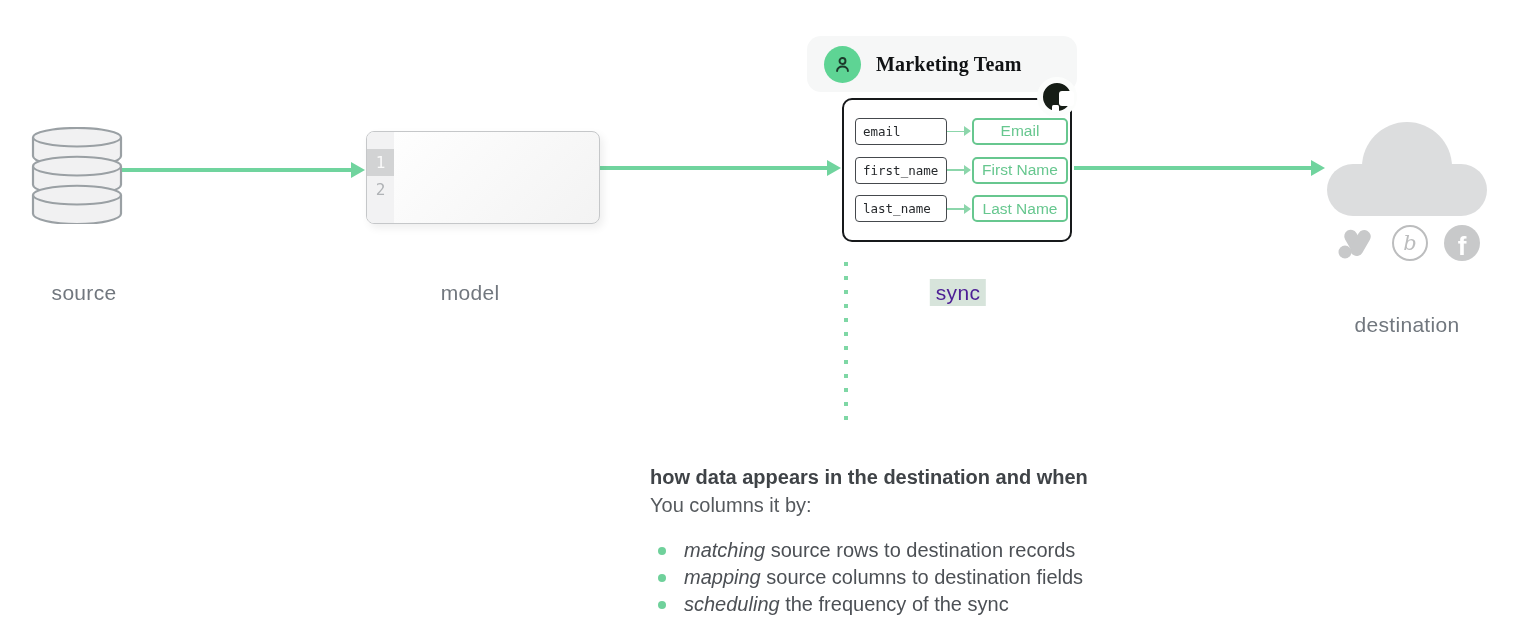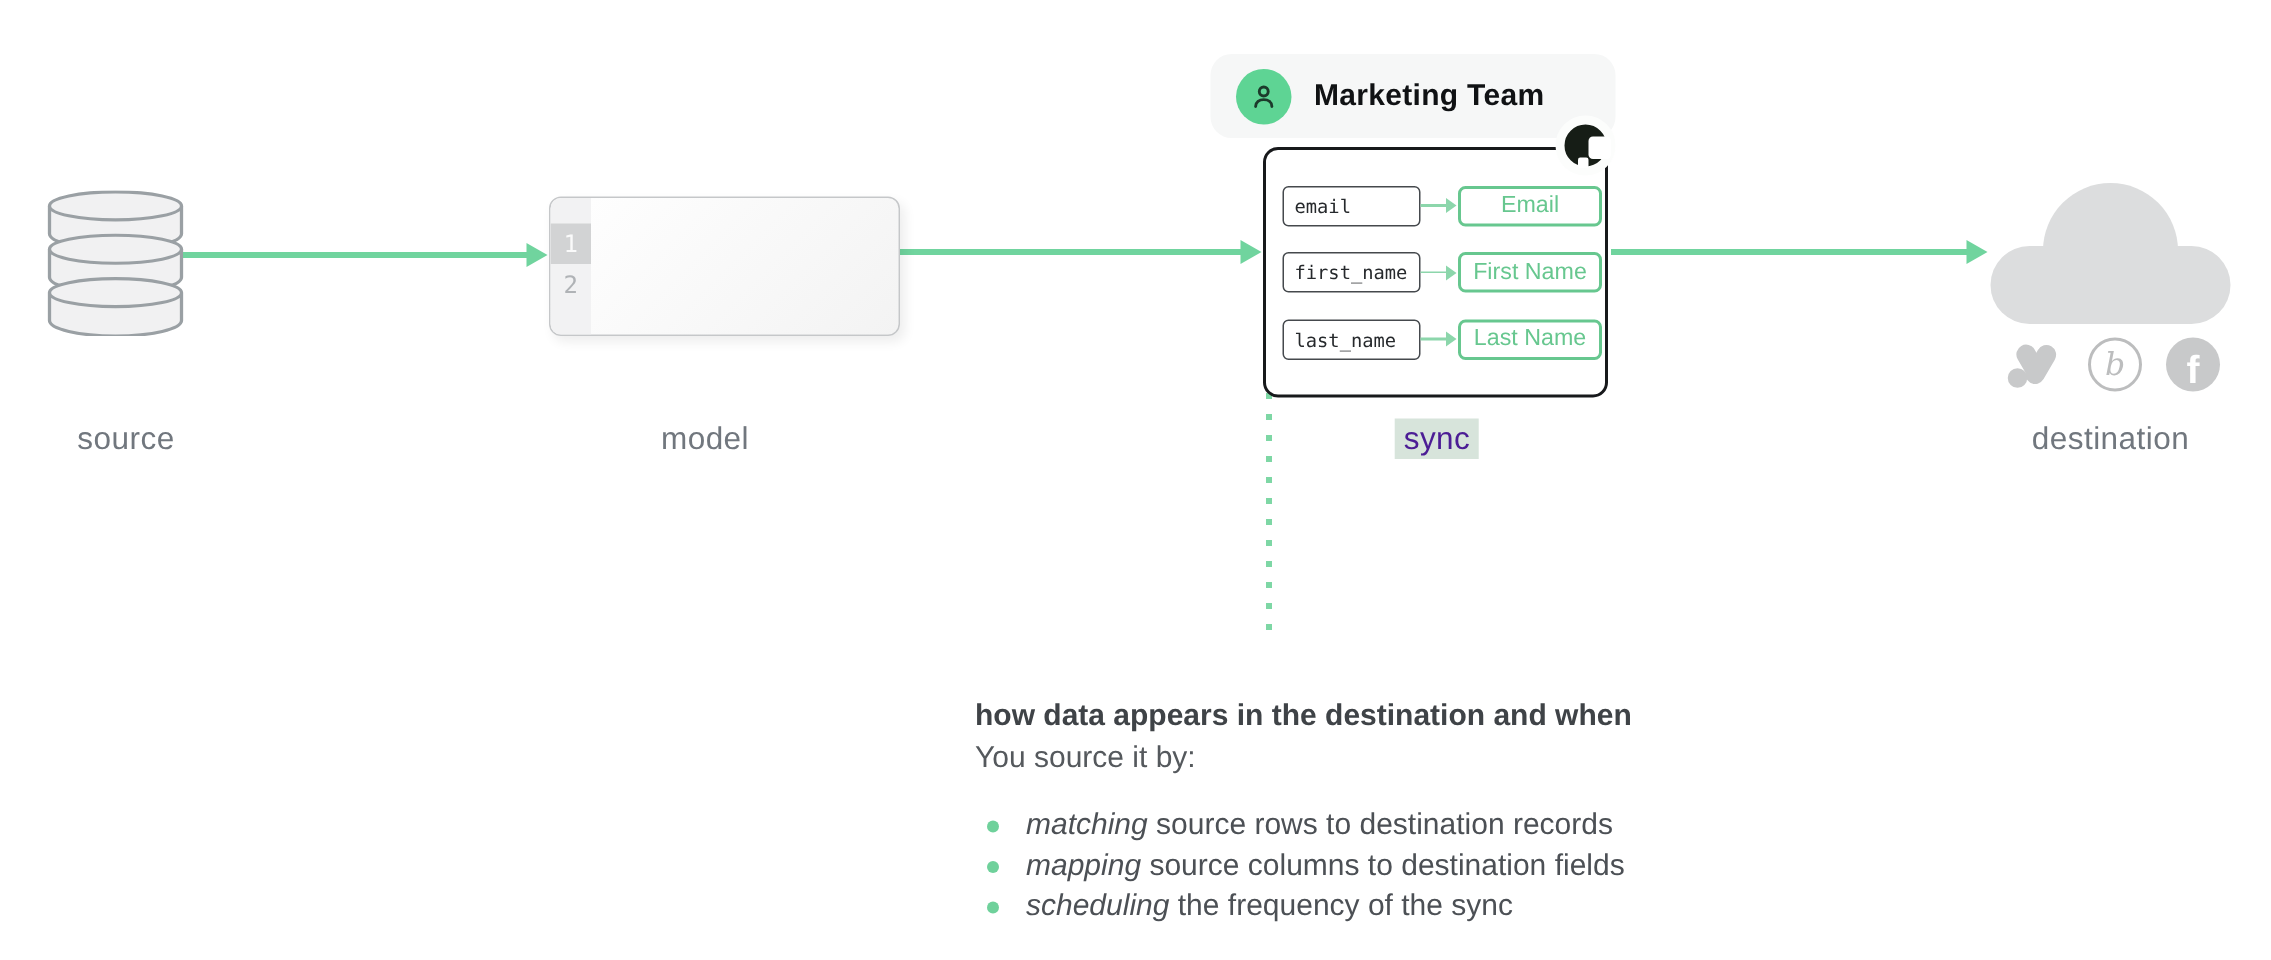--- a/index.html
+++ b/index.html
@@ -25,24 +25,24 @@
     font-family:"DejaVu Sans Mono", monospace; font-size:16px; color:#b0b3b6; }
   .gutter .ln.active { background:#d2d3d4; color:#fafafa; }
   .code-area { padding:17px 0 0 11px; font-family:"DejaVu Sans Mono", monospace; font-size:18px; line-height:27px; white-space:pre; }
   .tok-dim { color:#ced2d5; }
 
   
   .team-chip { position:absolute; left:807px; top:36px; width:270px; height:56px;
     background:#f6f7f7; border-radius:14px; display:flex; align-items:center; padding-left:17px; gap:15px; }
   .avatar { width:37px; height:37px; border-radius:50%; background:#5ed494; flex:none;
     display:flex; align-items:center; justify-content:center; }
-  .team-chip-label { font-size:20px; font-weight:700; color:#101214; letter-spacing:0.2px; }
+  .team-chip-label { font-size:20px; font-weight:700; color:#101214; letter-spacing:0.2px;font-family:Liberation Serif, serif; }
 
   
-  .sync-card { position:absolute; left:842px; top:98px; width:230px; height:167px;
+  .sync-card { position:absolute; left:842px; top:98px; width:230px; height:144px;
     background:#ffffff; border:2px solid #17191b; border-radius:10px; z-index:2;
     display:flex; flex-direction:column; justify-content:space-evenly; padding:6px 11px; }
   .map-row { display:flex; align-items:center; }
   .src-box { width:92px; height:27px; border:1.5px solid #45494d; border-radius:4px; background:#fff;
     font-family:"DejaVu Sans Mono", monospace; font-size:12.5px; color:#26292c;
     display:flex; align-items:center; padding-left:7px; flex:none; }
   .map-arrow { position:relative; width:18px; height:1.5px; background:#8cd6ab; margin:0 7px 0 0; flex:none; }
   .map-arrow::after { content:''; position:absolute; right:-6px; top:-4.25px;
     border-left:7px solid #8cd6ab; border-top:5px solid transparent; border-bottom:5px solid transparent; }
   .dst-box { width:96px; height:27px; border:2px solid #67c78f; border-radius:5px; background:#fff;
@@ -165,25 +165,25 @@
         <span>b</span>
       </span>
     <span class="fb-circle">
         <span>f</span>
       </span>
   </div>
 
   <div class="stage-label" style="left:84px;">source</div>
   <div class="stage-label" style="left:470px;">model</div>
   <div class="stage-label sync" style="left:958px;"><span class="hl">sync</span></div>
-  <div class="stage-label" style="left:1407px;">destination</div>
+  <div class="stage-label" style="left:1407px;margin-top:32px;">destination</div>
 
   <div class="desc">
     <div class="desc-heading">how data appears in the destination and when</div>
-    <div class="desc-intro">You source it by:</div>
+    <div class="desc-intro">You columns it by:</div>
     <ul class="desc-list">
       <li>
         <span class="bullet-dot"></span>
         <span><span class="term">matching</span><span> source rows to destination records</span></span>
       </li>
       <li>
         <span class="bullet-dot"></span>
         <span><span class="term">mapping</span><span> source columns to destination fields</span></span>
       </li>
       <li>

